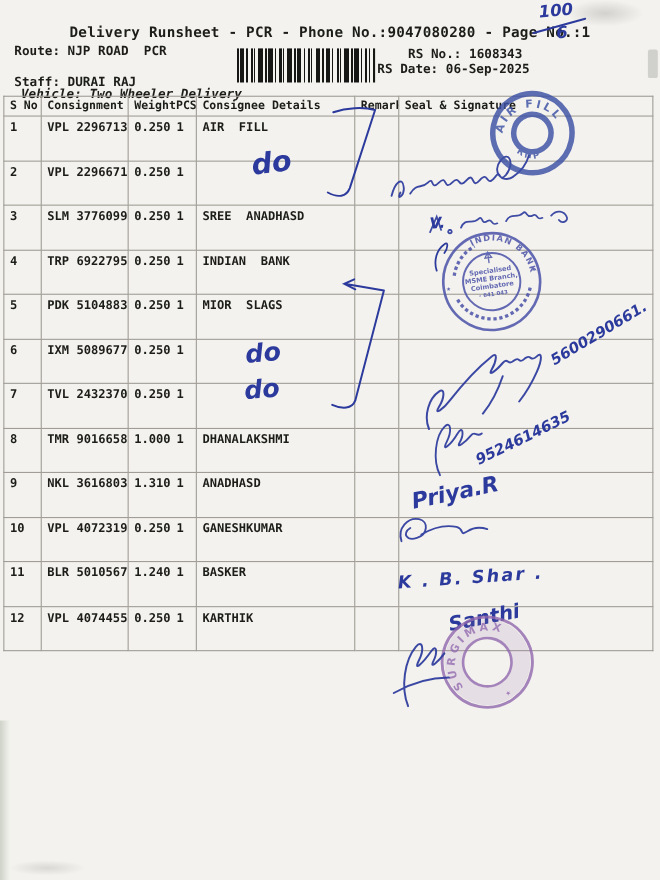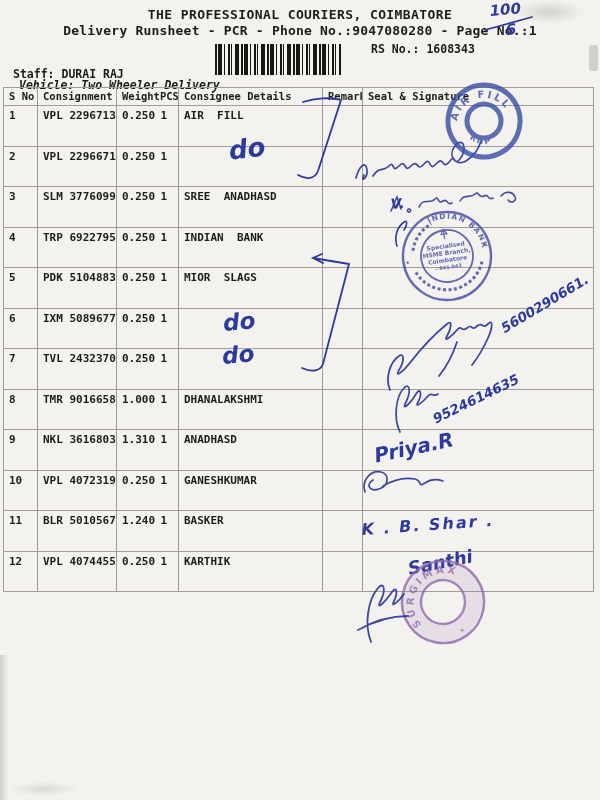--- a/index.html
+++ b/index.html
@@ -54,26 +54,27 @@
   .s1 { left:515px; top:0;   width:70px; height:24px; background:radial-gradient(closest-side, rgba(125,125,120,.28), transparent); }
   .s2 { left:589px; top:45px; width:9px;  height:26px; background:rgba(130,130,126,.30); border-radius:2px; }
   .s3 { left:0; top:655px; width:9px; height:145px; background:linear-gradient(90deg, rgba(150,162,142,.40), transparent); }
   .s4 { left:8px; top:782px; width:70px; height:14px; background:radial-gradient(closest-side, rgba(140,140,135,.25), transparent); }
 </style>
 </head>
 <body>
 
 <div class="page">
 
-  <div class="print title">THE PROFESSIONAL COURIERS, COIMBATORE</div>
   <div class="print subtitle">Delivery Runsheet - PCR - Phone No.:9047080280 - Page No.:1</div>
+  <div class="print route">Route: NJP ROAD  PCR</div>
   <div class="print staff">Staff: DURAI RAJ</div>
   <div class="print vehicle">Vehicle: Two Wheeler Delivery</div>
   <div class="barcode"></div>
   <div class="print rsno">RS No.: 1608343</div>
+  <div class="print rsdate">RS Date: 06-Sep-2025</div>
 
   <table class="runsheet">
     <colgroup>
       <col style="width:34px">
         <col style="width:79px">
         <col style="width:62px">
       <col style="width:144px">
         <col style="width:40px">
         <col style="width:231px">
     </colgroup>

